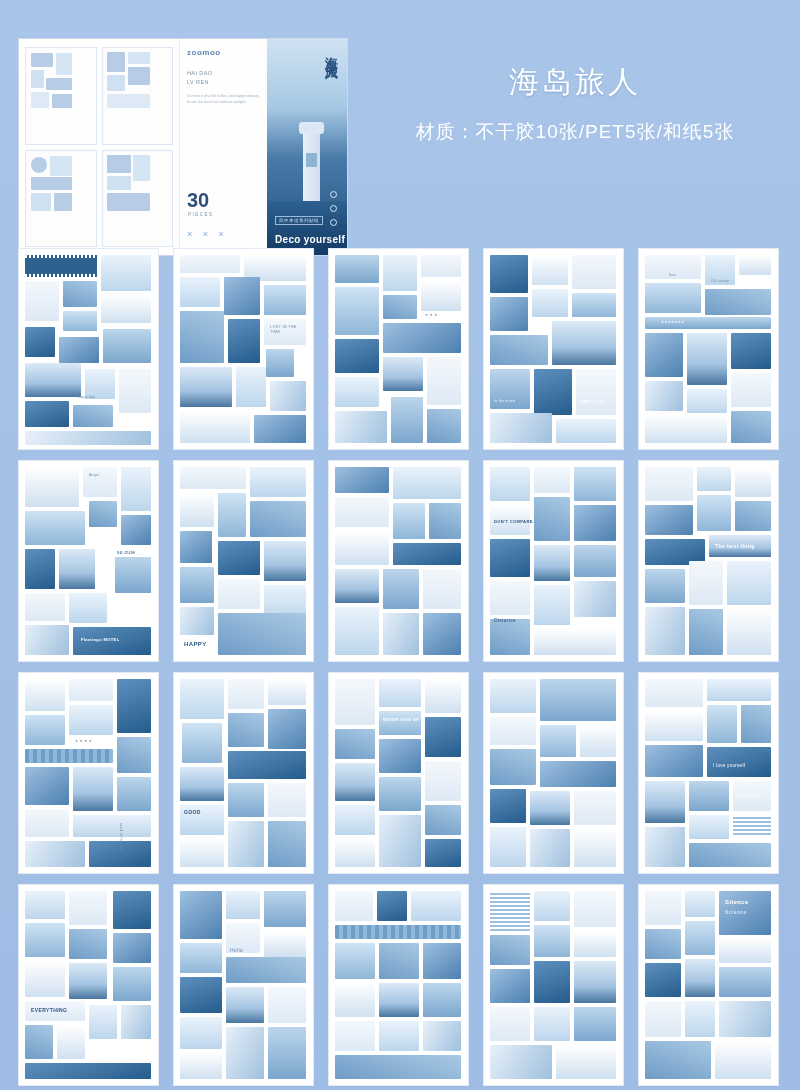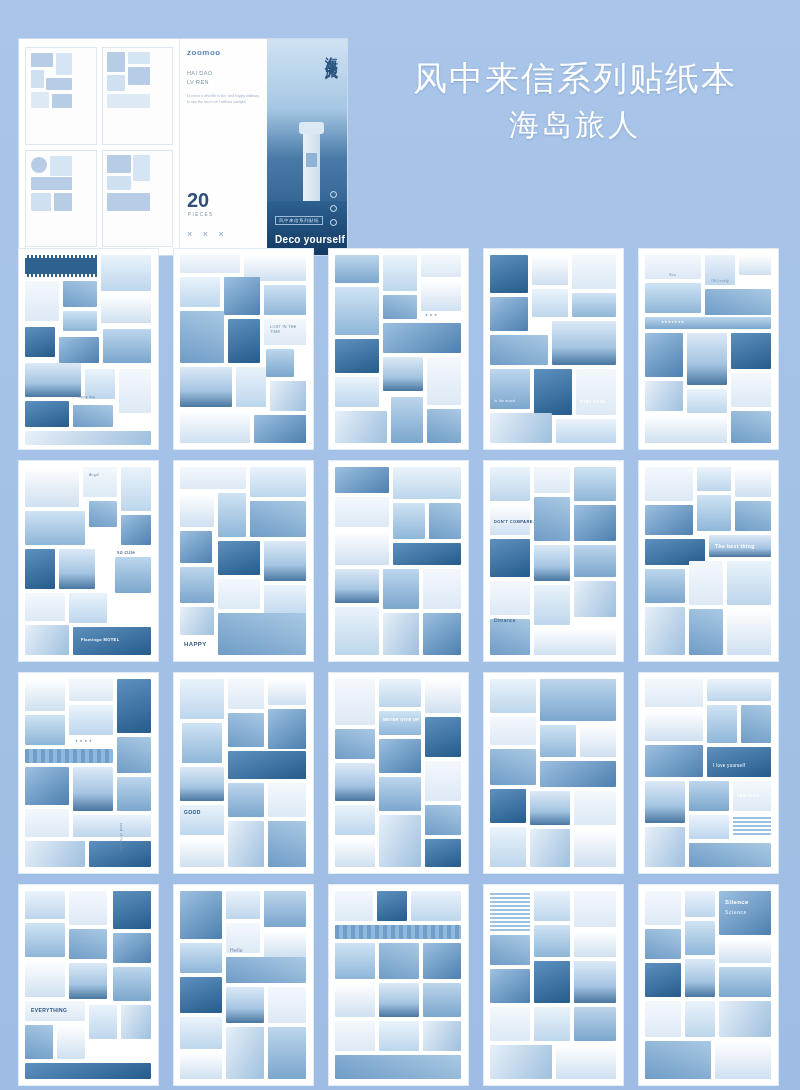--- a/index.html
+++ b/index.html
@@ -266,42 +266,42 @@
         </div>
       </div>
 
       <div class="pack-mid">
         <div class="pack-logo">zoomoo</div>
         <div class="pack-sub">
           <span>HAI DAO</span><br>
           <span>LV REN</span>
         </div>
         <div class="pack-desc">Du miss e who life is like, and happy ordinary, to see the sea it isn't without sunlight.</div>
-        <div class="pack-20">20</div>
+        <div class="pack-20">30</div>
         <div class="pack-pieces">PIECES</div>
         <div class="pack-xxx">× × ×</div>
       </div>
 
       <div class="pack-right">
         <div class="vert-title">海岛旅人</div>
         <div class="lighthouse"></div>
         <div class="sea"></div>
         <div class="pack-badge">风中来信系列贴纸</div>
         <div class="pack-deco">Deco yourself</div>
         <div class="dots">
             <span></span>
             <span></span>
             <span></span>
           </div>
       </div>
     </div>
 
     <div class="title-block">
-      <div class="title-main">风中来信系列贴纸本</div>
       <div class="title-sub">海岛旅人</div>
+      <div class="title-spec">材质：不干胶10张/PET5张/和纸5张</div>
     </div>
   </div>
 
   <div class="grid">
 
     <div class="sheet">
       <div class="cell film" style="left:6px;top:6px;width:72px;height:22px"></div>
       <div class="cell t2" style="left:82px;top:6px;width:50px;height:36px"></div>
       <div class="cell t5" style="left:6px;top:32px;width:34px;height:40px"></div>
       <div class="cell t4" style="left:44px;top:32px;width:34px;height:26px"></div>

